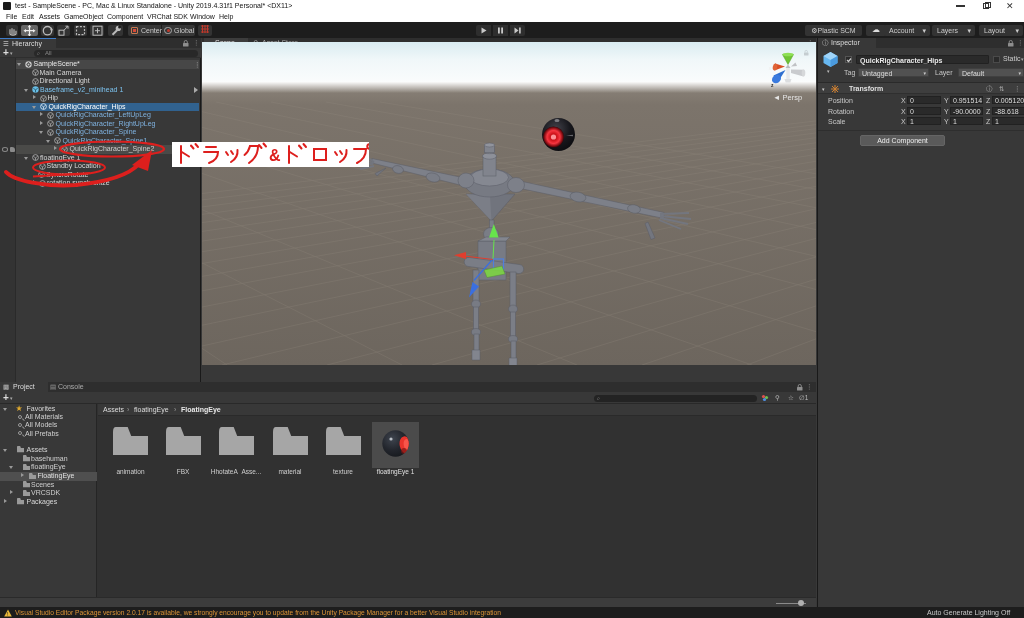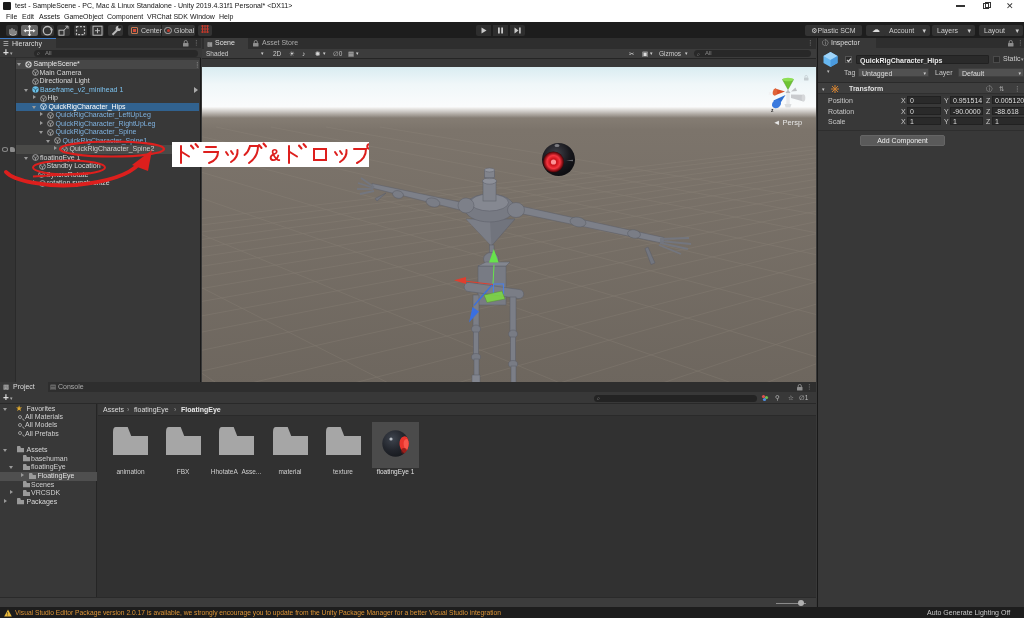--- a/index.html
+++ b/index.html
@@ -289,21 +289,21 @@
     <span class="abs" style="left:427px;top:1.5px;color:#ddd">✂</span>
     <span class="abs" style="left:440px;top:1.5px;color:#ddd">▣</span>
       <span class="abs" style="left:448px;top:1.5px;font-size:5px">▾</span>
     <span class="abs" style="left:457px;top:1.5px">Gizmos</span>
       <span class="abs" style="left:483px;top:1.5px;font-size:5px">▾</span>
     <div class="abs" style="left:492px;top:1.8px;width:117px;height:6.8px;background:#282828;border-radius:3.5px">
         <span class="abs" style="left:3px;top:0.4px;font-size:5.5px;color:#888">⌕</span>
         <span class="abs" style="left:11px;top:0.2px;font-size:6px;color:#888">All</span>
       </div>
   </div>
-  <div class="abs" style="left:0;top:29px;width:614px;height:323.5px;overflow:hidden">
+  <div class="abs" style="left:0;top:4px;width:614px;height:323.5px;overflow:hidden">
     <svg width="614" height="323" viewBox="0 0 614 323" style="position:absolute;left:0;top:0">
       <defs>
         <linearGradient id="sky" x1="0" y1="0" x2="0" y2="1">
           <stop offset="0" stop-color="#d9ecf1"></stop>
             <stop offset="0.38" stop-color="#f0f7f9"></stop>
             <stop offset="1" stop-color="#fdfdfd"></stop>
         </linearGradient>
         <linearGradient id="gnd" x1="0" y1="0" x2="0" y2="1">
           <stop offset="0" stop-color="#8d857b"></stop>
             <stop offset="0.08" stop-color="#7c746b"></stop>

